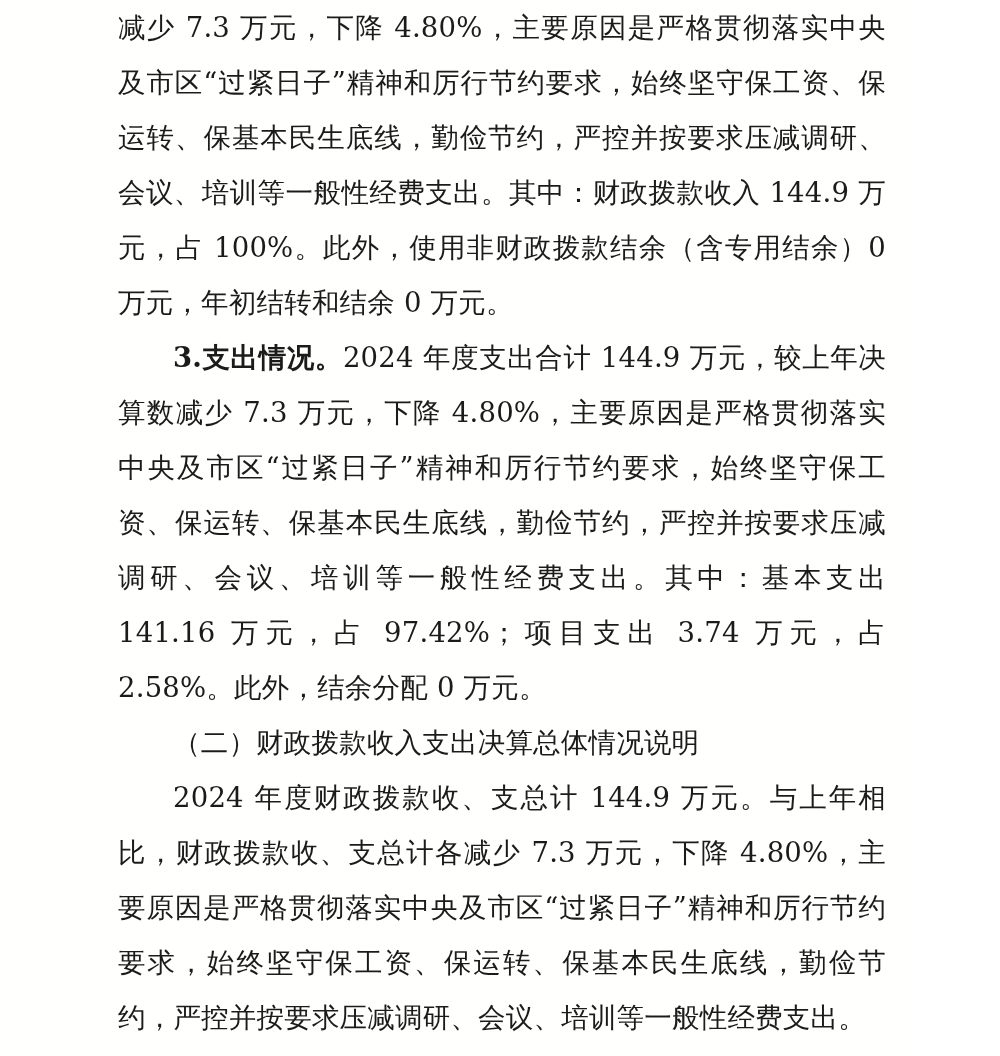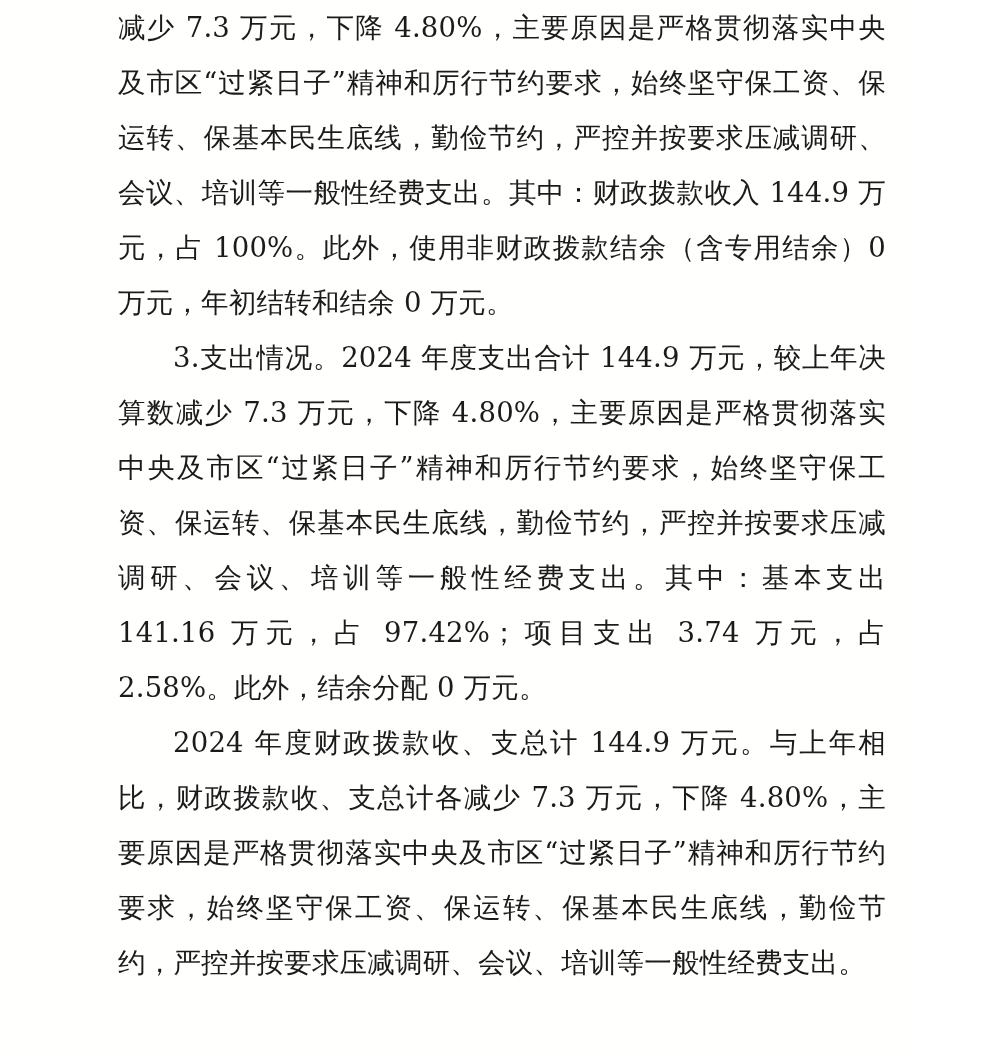--- a/index.html
+++ b/index.html
@@ -37,40 +37,43 @@
     letter-spacing: 0.2px;
     font-family: "DejaVu Serif", "Liberation Serif", serif;
   }
   p.cont {
     text-indent: 0;
   }
   p.indent {
     text-indent: 55px;
   }
   .bold {
-    font-weight: normal;
+    font-weight: bold;
   }
   .sect-head {
     text-indent: 55px;
   }
 </style>
 </head>
 <body>
 
 <div class="page">
   <div class="doc-body">
 
     <p class="cont">
       <span>减少 7.3 万元，下降 4.80%，主要原因是严格贯彻落实中央及市区“过紧日子”精神和厉行节约要求，始终坚守保工资、保运转、保基本民生底线，勤俭节约，严控并按要求压减调研、会议、培训等一般性经费支出。其中：财政拨款收入 144.9 万元，占 100%。此外，使用非财政拨款结余（含专用结余）0 万元，年初结转和结余 0 万元。</span>
     </p>
 
     <p class="indent">
       <span class="bold">3.支出情况。</span><span>2024 年度支出合计 144.9 万元，较上年决算数减少 7.3 万元，下降 4.80%，主要原因是严格贯彻落实中央及市区“过紧日子”精神和厉行节约要求，始终坚守保工资、保运转、保基本民生底线，勤俭节约，严控并按要求压减调研、会议、培训等一般性经费支出。其中：基本支出 141.16 万元，占 97.42%；项目支出 3.74 万元，占 2.58%。此外，结余分配 0 万元。</span>
     </p>
 
 
+    <p class="sect-head">
+      <span>（二）财政拨款收入支出决算总体情况说明</span>
+    </p>
 
     <p class="indent">
       <span>2024 年度财政拨款收、支总计 144.9 万元。与上年相比，财政拨款收、支总计各减少 7.3 万元，下降 4.80%，主要原因是严格贯彻落实中央及市区“过紧日子”精神和厉行节约要求，始终坚守保工资、保运转、保基本民生底线，勤俭节约，严控并按要求压减调研、会议、培训等一般性经费支出。</span>
     </p>
 
   </div>
 </div>
 
 </body></html>

